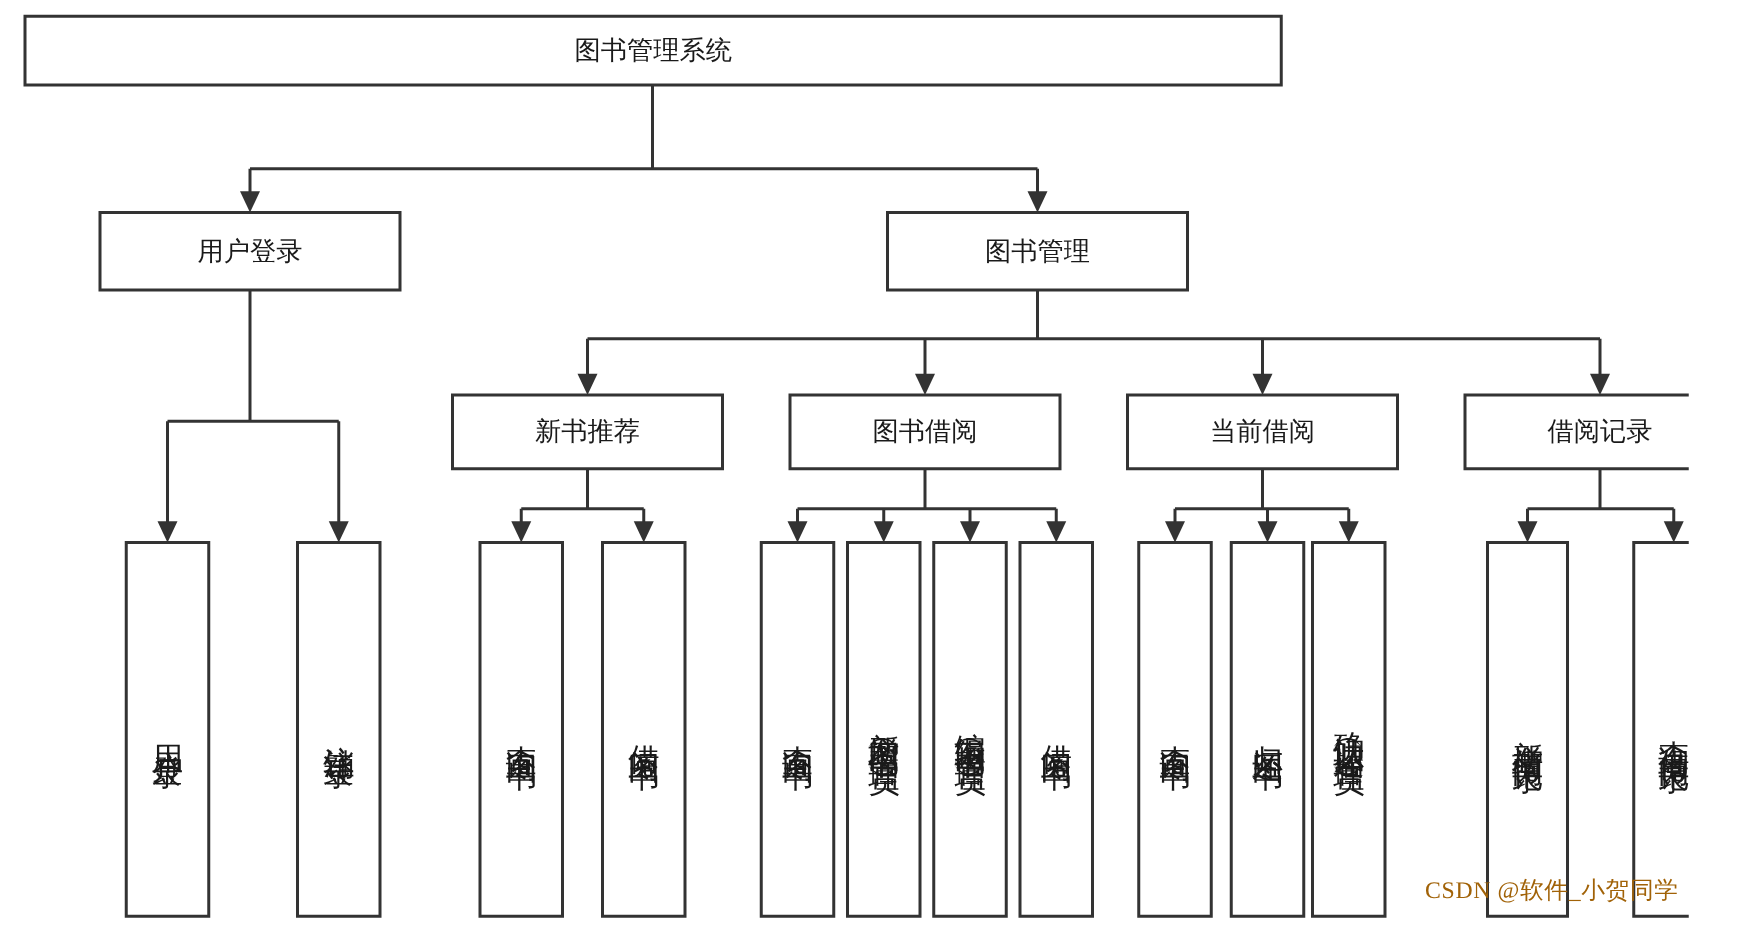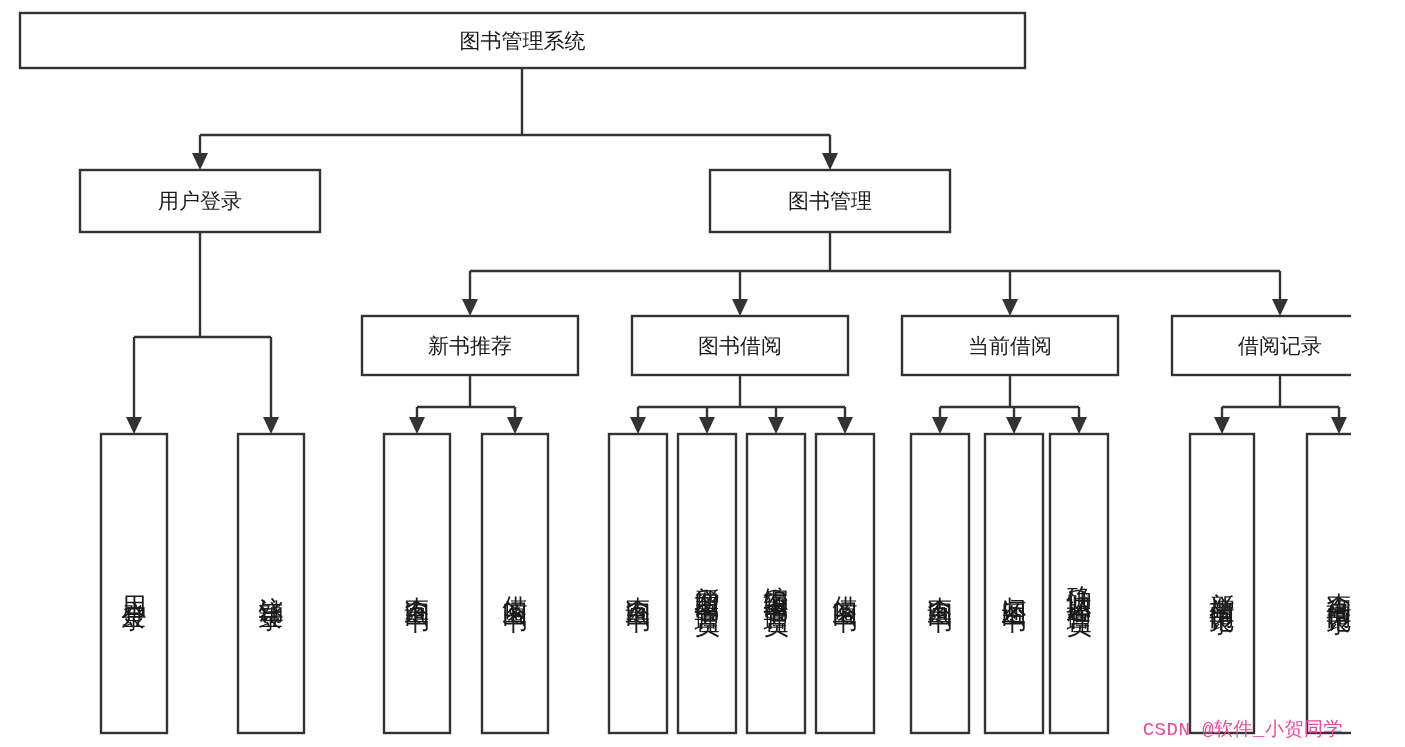--- a/index.html
+++ b/index.html
@@ -63,24 +63,24 @@
     font-size: 25px;
     line-height: 1;
     letter-spacing: 4px;
     color: #1a1a1a;
     white-space: nowrap;
     text-align: center;
   }
   .watermark {
     position: absolute;
     right: 8px;
-    bottom: 5px;
-    font-family: Liberation Mono, monospace;
+    bottom: 22px;
+    font-family: Liberation Serif, serif;
     font-size: 19px;
-    color: #ec4899;
+    color: #a16207;
     letter-spacing: 0.5px;
     white-space: nowrap;
     pointer-events: none;
   }
 </style>
 </head>
 <body>
 
 <div id="diagram-root">
 

